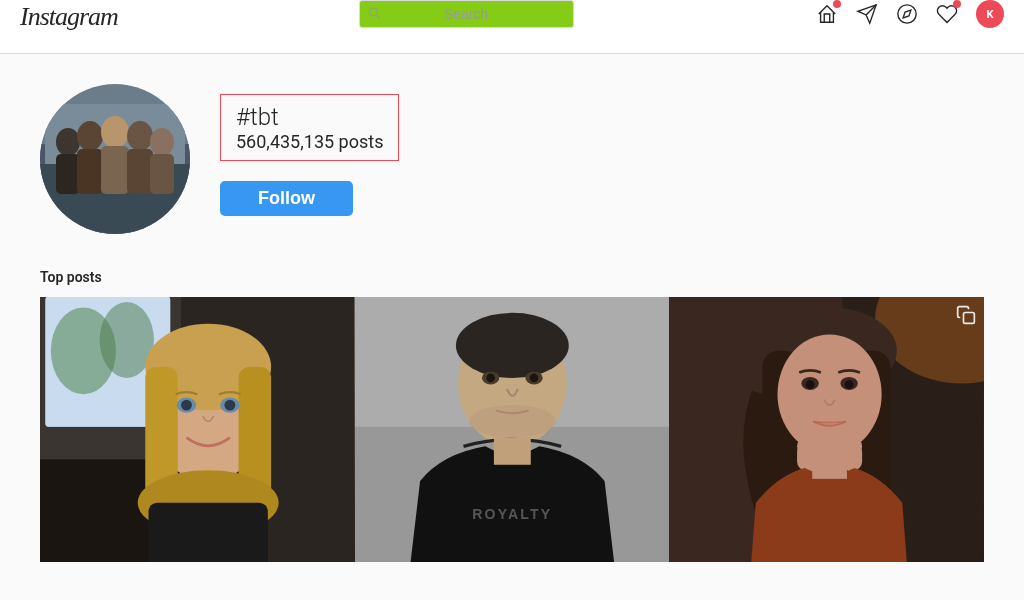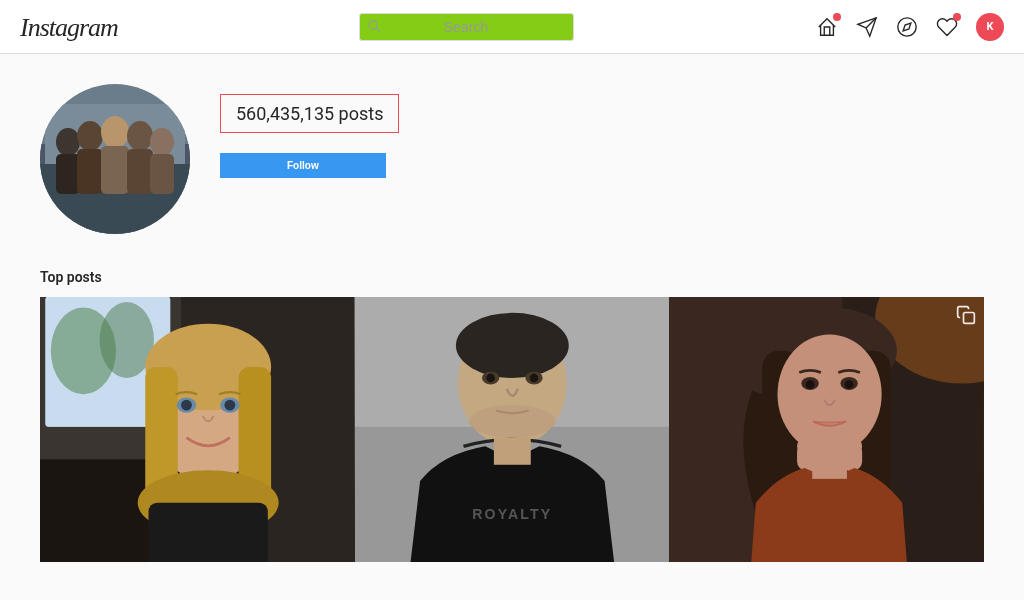--- a/index.html
+++ b/index.html
@@ -10,21 +10,21 @@
       height: 600px;
       overflow: hidden;
     }
 
     
     .header {
       background: #fff;
       border-bottom: 1px solid #dbdbdb;
       height: 54px;
       display: flex;
-      align-items: center;
+      align-items: flex-start;
       justify-content: space-between;
       padding: 0 20px;
       position: fixed;
       top: 0;
       width: 100%;
       z-index: 100;
     }
     .header-logo {
       font-family: 'Billabong', cursive;
       font-size: 28px;
@@ -144,23 +144,23 @@
       font-weight: 300;
     }
     .profile-posts-count {
       font-size: 18px;
       color: #262626;
     }
     .follow-button {
       background: #3897f0;
       color: #fff;
       border: none;
-      border-radius: 0;
-      padding: 7px 67px;
-      font-size: 10px;
+      border-radius: 5px;
+      padding: 7px 38px;
+      font-size: 18px;
       font-weight: 600;
       cursor: pointer;
       margin-top: 10px;
       display: block;
     }
 
     
     .top-posts-section {
     }
     .top-posts-label {
@@ -307,20 +307,21 @@
 
         <ellipse cx="122" cy="58" rx="12" ry="14" fill="#8a7060"></ellipse>
         <rect x="110" y="70" width="24" height="40" rx="5" fill="#6a5545"></rect>
 
         <text x="70" y="95" font-size="10" fill="#888" text-anchor="middle"></text>
       </svg>
     </div>
 
     <div class="profile-info">
       <div class="profile-hashtag">
+        <div class="profile-hashtag-text">#tbt</div>
         <div class="profile-posts-count">560,435,135 posts</div>
       </div>
       <button class="follow-button">Follow</button>
     </div>
   </div>
 
   <div class="top-posts-section">
     <div class="top-posts-label">Top posts</div>
 
     <div class="posts-grid">

